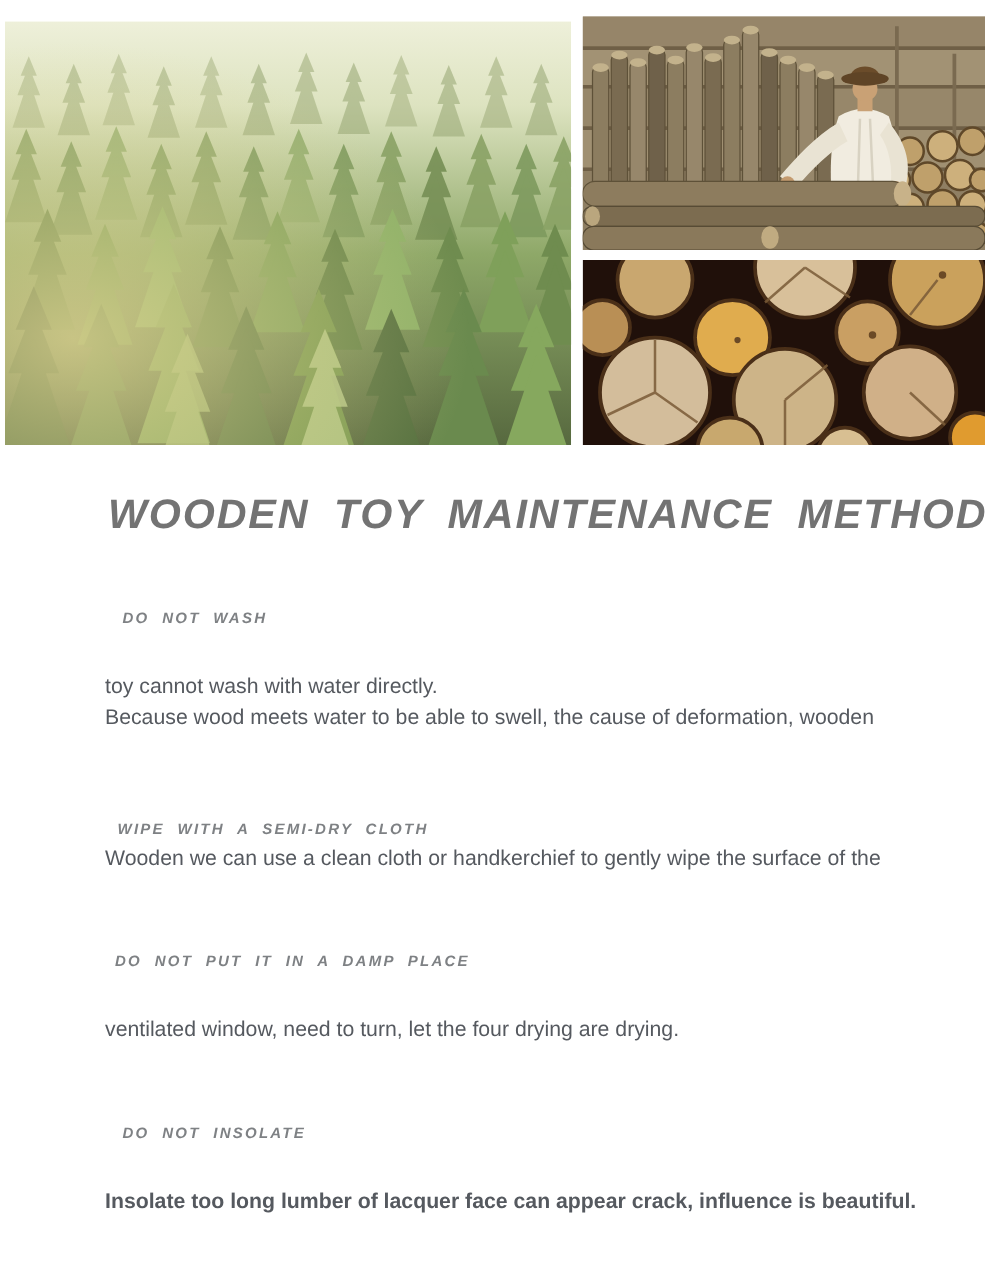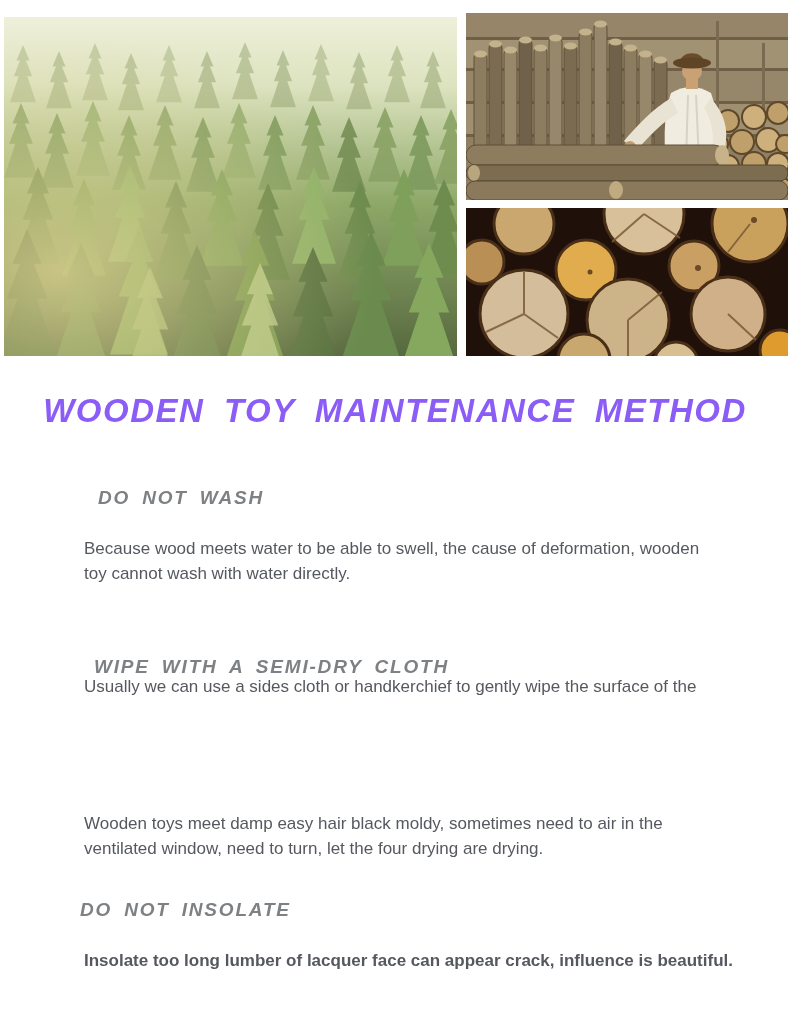--- a/index.html
+++ b/index.html
@@ -13,45 +13,45 @@
     margin:0 auto;
   }
   figure { position:absolute; overflow:hidden; }
   figure svg { display:block; }
   .photo-forest   { left:4px;   top:17px;  width:453px; height:339px; }
   .photo-logman   { left:466px; top:13px;  width:322px; height:187px; }
   .photo-logends  { left:466px; top:208px; width:322px; height:148px; }
 
   .main-title {
     position:absolute; left:0; top:392px; width:790px;
-    text-align:center;
+    text-align:right;
     font-size:33px; font-weight:700; font-style:italic;
     letter-spacing:1.5px; word-spacing:9px;
-    color:#8b5cf6; white-space:nowrap;
+    color:#737373; white-space:nowrap;
   }
   .sec-heading {
     position:absolute;
-    font-size:19px; font-weight:700; font-style:italic;
+    font-size:12px; font-weight:700; font-style:italic;
     letter-spacing:1.8px; word-spacing:5px;
     color:#7e8184; white-space:nowrap;text-align:center;
   }
   .sec-para {
     position:absolute; left:84px;
     font-size:17px; color:#55595f;
     line-height:24.5px;
   }
   .sec-para .ln { display:block; white-space:nowrap; }
 
   .h1 { left:98px; top:487px; }
   .p1 { top:537px; }
   .h2 { left:94px; top:656px; }
   .p2 { top:675px; }
   .h3 { left:92px; top:762px; }
   .p3 { top:812px; }
-  .h4 { left:80px; top:899px; }
+  .h4 { left:98px; top:899px; }
   .p4 { top:949px;font-weight:bold; }
 </style>
 </head>
 <body>
 
 <div class="canvas">
 
   <figure class="photo-forest" aria-label="Aerial view of a dense green evergreen forest in hazy sunlight">
     <svg width="453" height="339" viewBox="0 0 453 339">
       <defs>
@@ -239,31 +239,31 @@
         <circle cx="124" cy="64" r="2.5"></circle>
         <circle cx="288" cy="12" r="3"></circle>
       </g>
     </svg>
   </figure>
 
   <h1 class="main-title">WOODEN TOY MAINTENANCE METHOD</h1>
 
   <h2 class="sec-heading h1">DO NOT WASH</h2>
   <p class="sec-para p1">
+    <span class="ln">toy cannot wash with water directly.</span>
     <span class="ln">Because wood meets water to be able to swell, the cause of deformation, wooden</span>
-    <span class="ln">toy cannot wash with water directly.</span>
   </p>
 
   <h2 class="sec-heading h2">WIPE WITH A SEMI-DRY CLOTH</h2>
   <p class="sec-para p2">
-    <span class="ln">Usually we can use a sides cloth or handkerchief to gently wipe the surface of the</span>
-  </p>
-
+    <span class="ln">Wooden we can use a clean cloth or handkerchief to gently wipe the surface of the</span>
+  </p>
+
+  <h2 class="sec-heading h3">DO NOT PUT IT IN A DAMP PLACE</h2>
   <p class="sec-para p3">
-    <span class="ln">Wooden toys meet damp easy hair black moldy, sometimes need to air in the</span>
     <span class="ln">ventilated window, need to turn, let the four drying are drying.</span>
   </p>
 
   <h2 class="sec-heading h4">DO NOT INSOLATE</h2>
   <p class="sec-para p4">
     <span class="ln">Insolate too long lumber of lacquer face can appear crack, influence is beautiful.</span>
   </p>
 
 </div>
 

